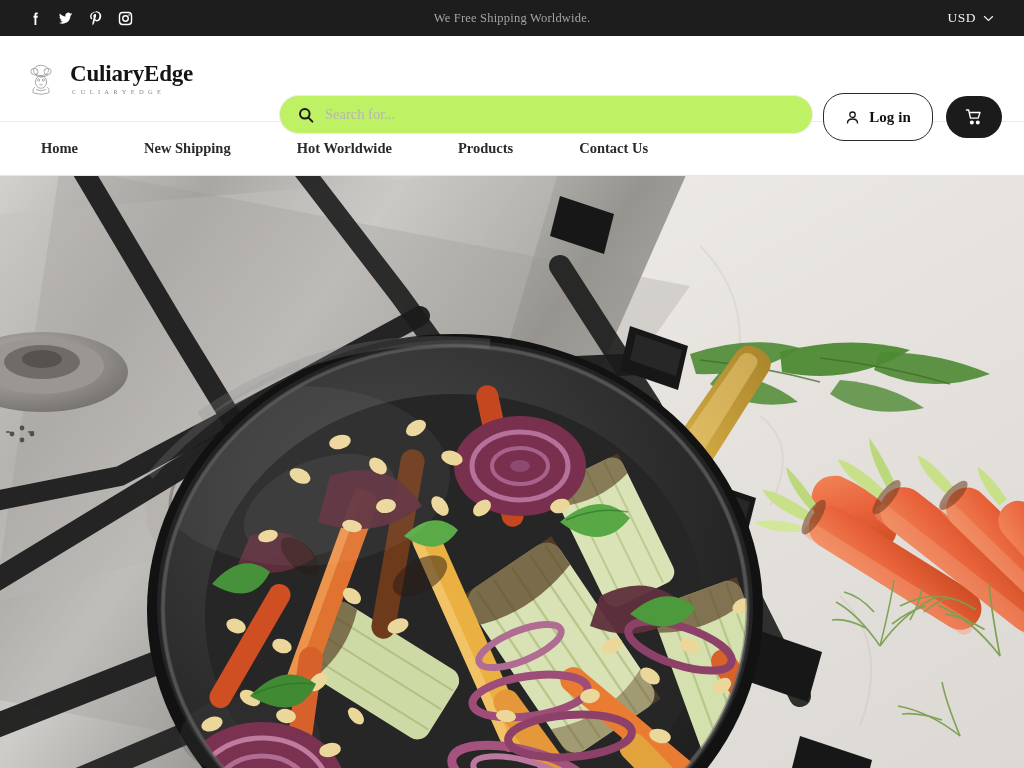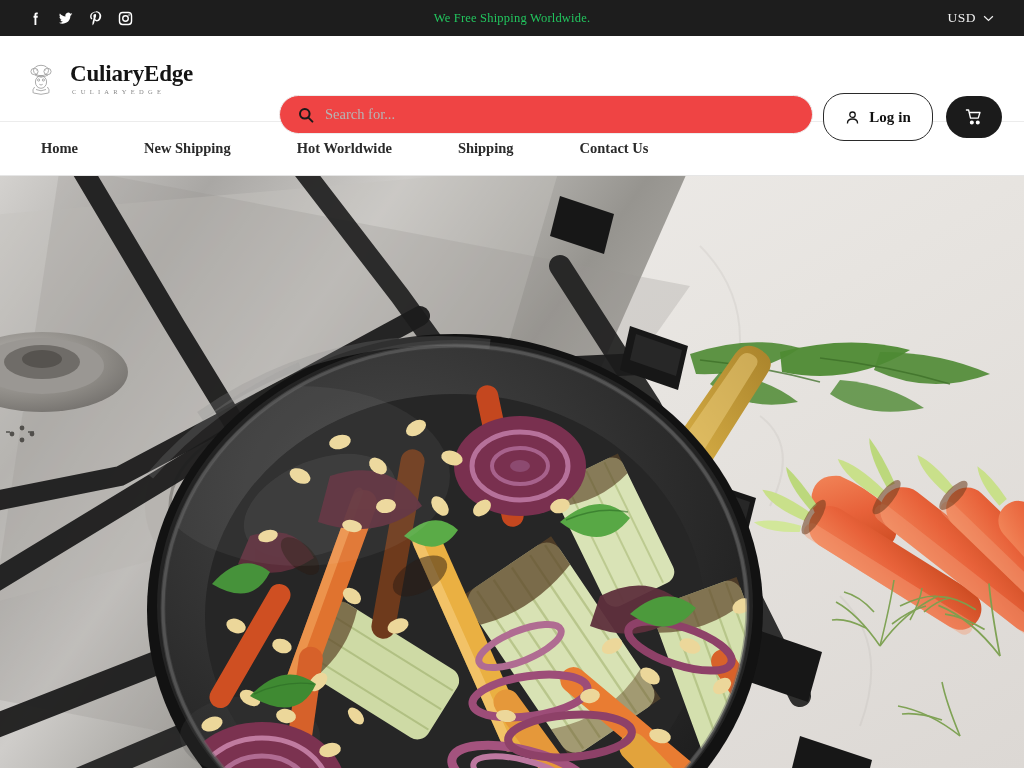--- a/index.html
+++ b/index.html
@@ -23,21 +23,21 @@
   }
   .social .s-ico{
     width:17px; height:17px;
     display:flex; align-items:center; justify-content:center;
     color:#ffffff; cursor:pointer;
   }
   .social .s-ico svg{ display:block; }
   .ship-msg{
     position:absolute; left:0; right:0; top:0; bottom:0;
     display:flex; align-items:center; justify-content:center;
-    color:#22c55e;
+    color:#a3a3a3;
     font-family:"Liberation Serif", serif;
     font-size:12.5px; letter-spacing:.2px;
     pointer-events:none;
   }
   .currency{
     position:absolute; right:30px; top:0; bottom:0;
     display:flex; align-items:center; gap:7px;
     color:#f0f0f0;
     font-family:"Liberation Serif", serif;
     font-size:13.5px; letter-spacing:.5px;
@@ -71,21 +71,21 @@
     letter-spacing:4.3px; margin-top:4px; padding-left:2px;
   }
 
   .search-wrap{
     position:absolute; left:279px; top:59px;
     width:534px; height:39px;
   }
   .search-box{
     width:100%; height:100%;
     border:1px solid #ededed;
-    background:#ef4444;
+    background:#bef264;
     border-radius:20px;
     display:flex; align-items:center;
     padding:0 18px; gap:11px;
     cursor:text;
   }
   .search-ico{ width:16px; height:16px; flex:none; color:#1a1a1a; }
   .search-input{
     border:none; outline:none; background:transparent;
     flex:1; height:100%;
     font-family:"Liberation Serif", serif;
@@ -238,21 +238,21 @@
       </svg>
     </button>
   </div>
 </div>
 
 <nav class="nav">
   <div class="nav-list">
     <span class="nav-item">Home</span>
     <span class="nav-item">New Shipping</span>
     <span class="nav-item">Hot Worldwide</span>
-    <span class="nav-item">Shipping</span>
+    <span class="nav-item">Products</span>
     <span class="nav-item">Contact Us</span>
   </div>
 </nav>
 
 <div class="hero">
   <svg viewBox="0 0 1024 592" width="1024" height="592" preserveAspectRatio="xMidYMid slice">
     <defs>
       <linearGradient id="gCounter" x1="0" y1="0" x2="1" y2="1">
         <stop offset="0" stop-color="#f2f0ee"></stop>
         <stop offset=".5" stop-color="#e7e4e0"></stop>

